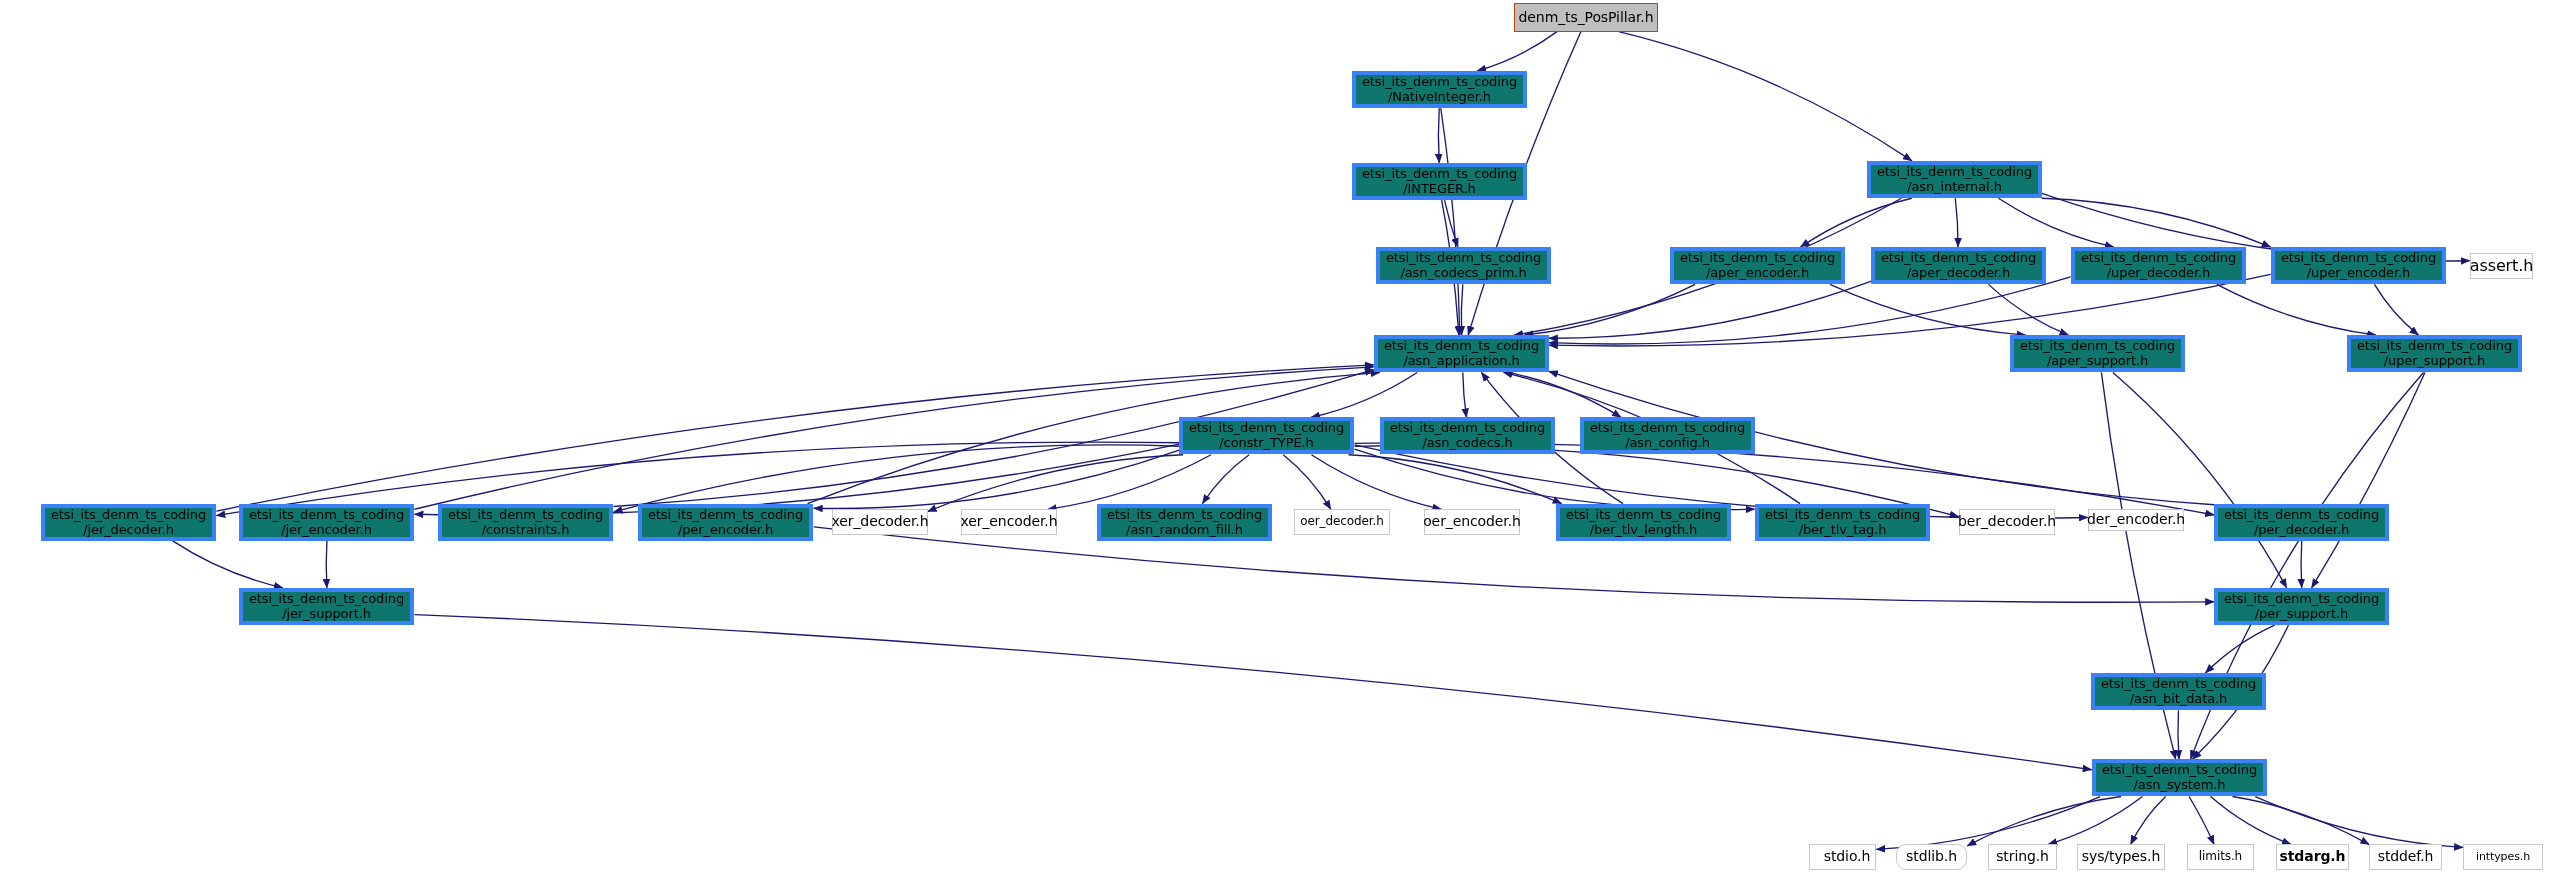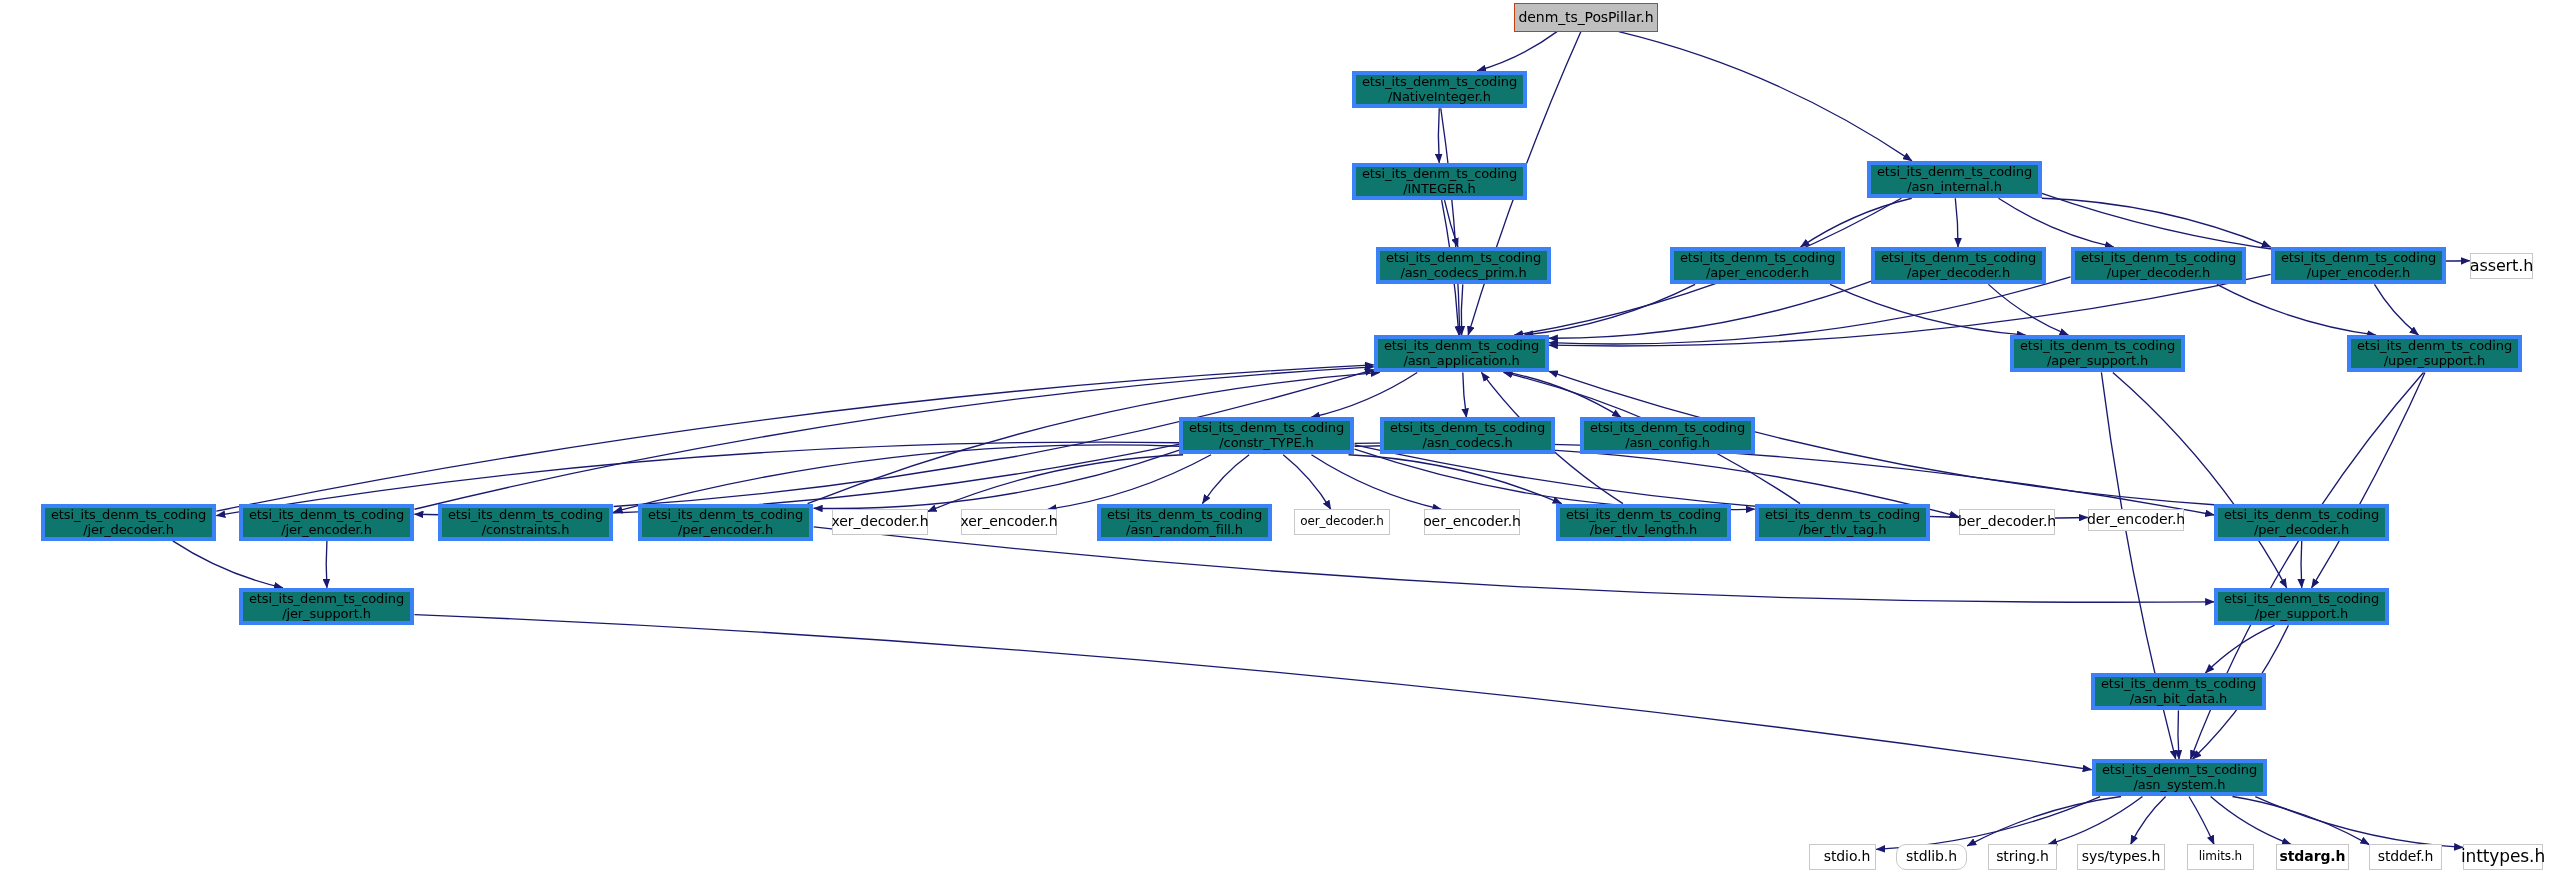--- a/index.html
+++ b/index.html
@@ -171,16 +171,16 @@
 /asn_bit_data.h</div>
       <div class="node" style="left: 2092px; top: 759px; width: 175px; height: 37px;">etsi_its_denm_ts_coding
 /asn_system.h</div>
       <div class="node ext" style="left: 1809px; top: 844px; width: 67px; height: 26px; font-size: 14px; padding-left: 9px;">stdio.h</div>
       <div class="node ext" style="left: 1896px; top: 844px; width: 71px; height: 26px; font-size: 14px; border-radius: 10px;">stdlib.h</div>
       <div class="node ext" style="left: 1988px; top: 844px; width: 69px; height: 26px; font-size: 14px;">string.h</div>
       <div class="node ext" style="left: 2077px; top: 844px; width: 88px; height: 26px; font-size: 14px;">sys/types.h</div>
       <div class="node ext" style="left: 2187px; top: 844px; width: 67px; height: 26px; font-size: 12px; text-align: center;">limits.h</div>
       <div class="node ext" style="left: 2276px; top: 844px; width: 73px; height: 26px; font-size: 14px; font-weight: bold;">stdarg.h</div>
       <div class="node ext" style="left: 2369px; top: 844px; width: 73px; height: 26px; font-size: 14px;">stddef.h</div>
-      <div class="node ext" style="left: 2463px; top: 844px; width: 80px; height: 26px; font-size: 17px;">inttypes.h</div>
+      <div class="node ext" style="left: 2463px; top: 844px; width: 80px; height: 26px; font-size: 11px;">inttypes.h</div>
     </div>
 </div>
 
 
 </body></html>

